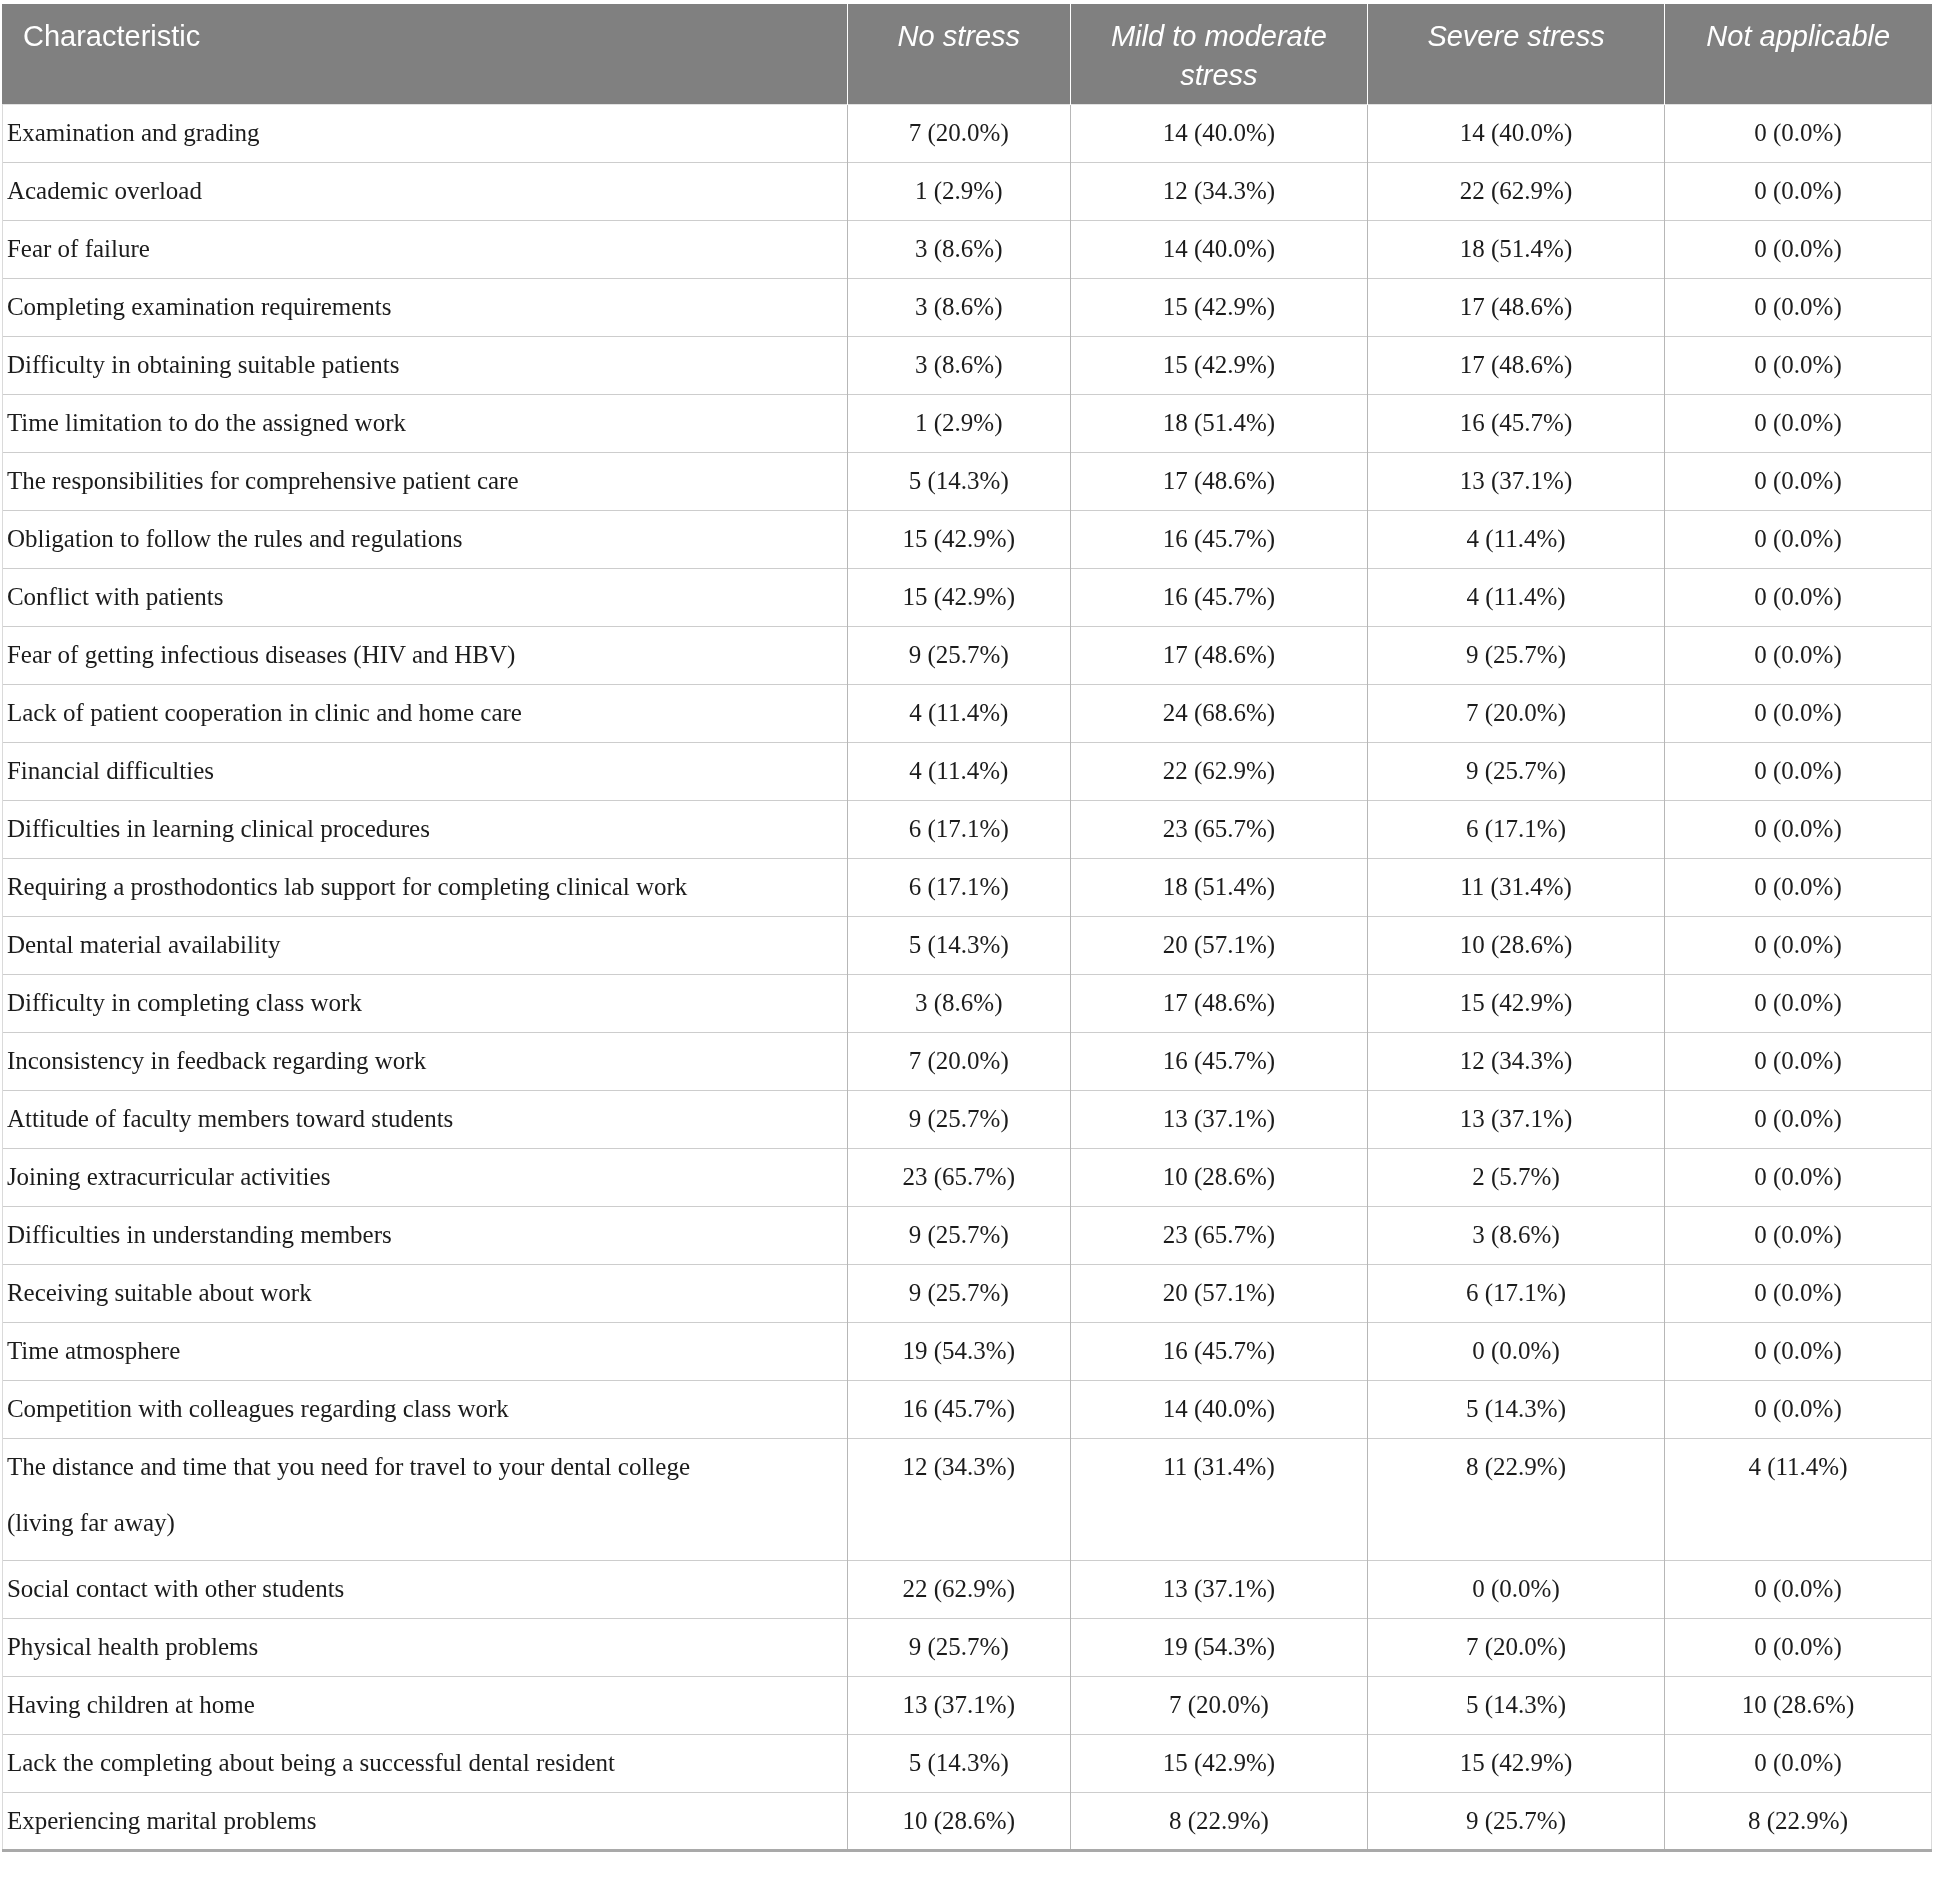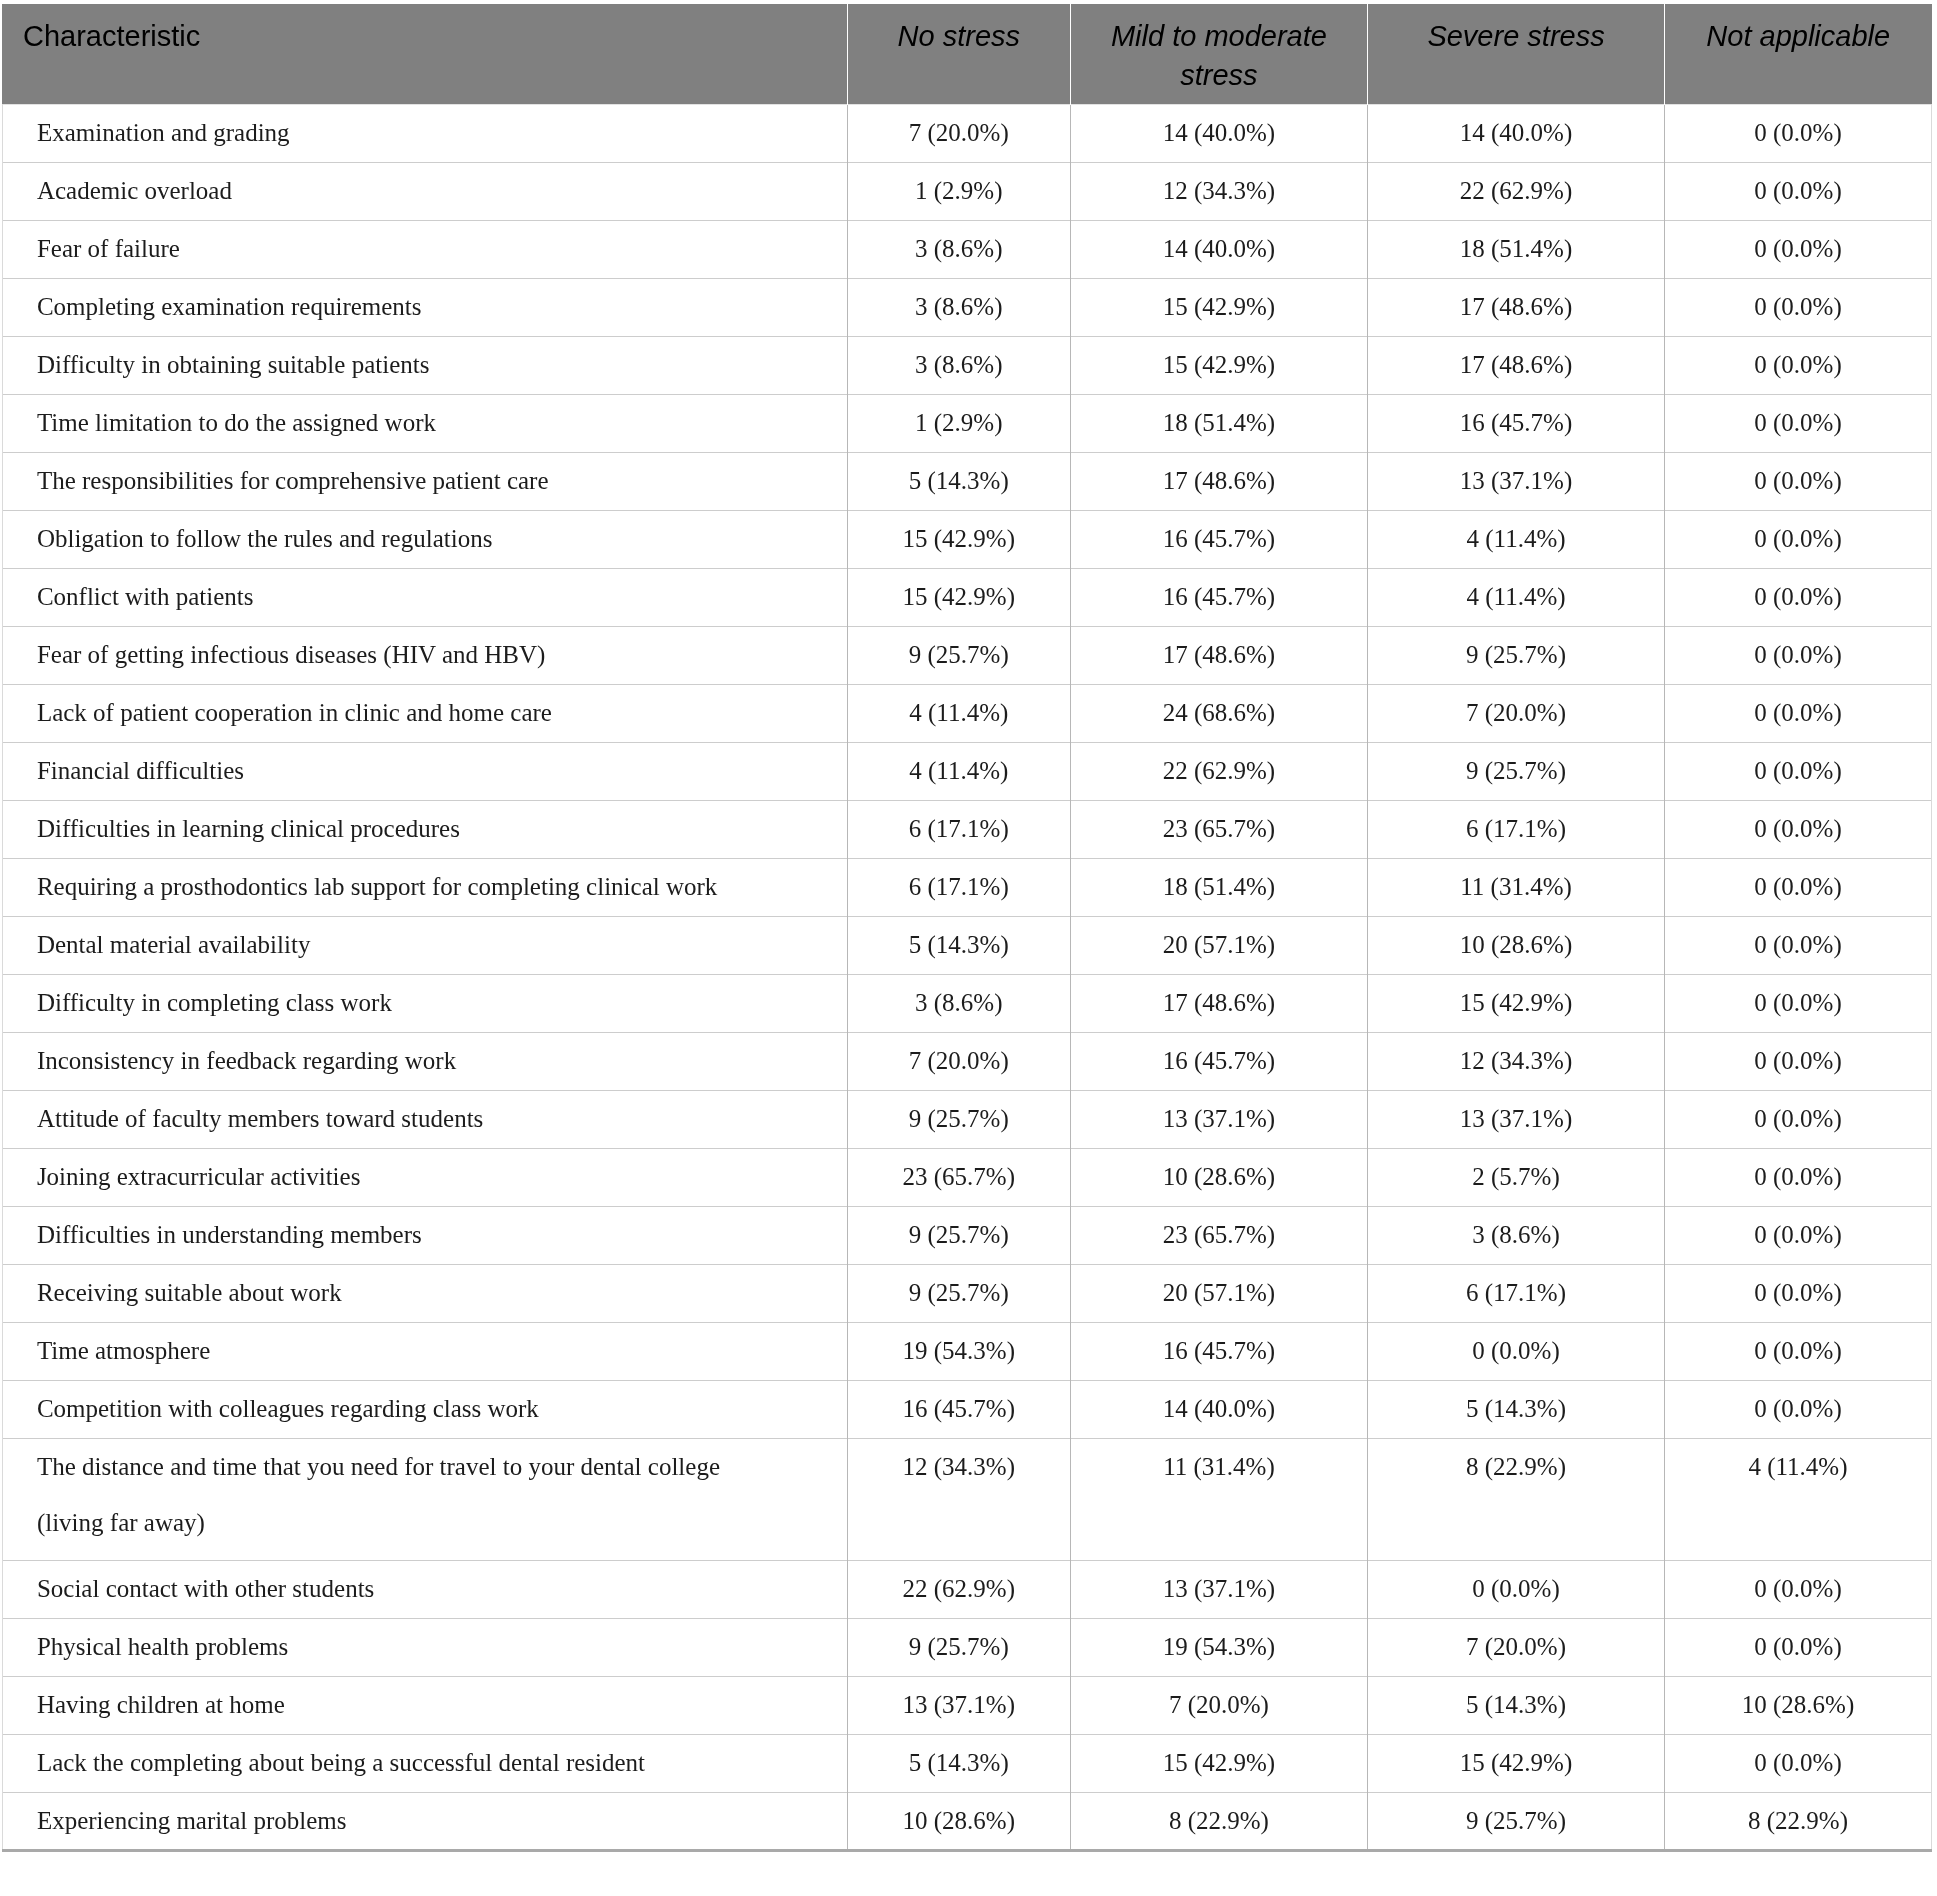--- a/index.html
+++ b/index.html
@@ -15,21 +15,21 @@
   }
   table.stress-table {
     border-collapse: collapse;
     table-layout: fixed;
     width: 100%;
     border-bottom: 3.7px solid #a9a9a9;
   }
   
   thead th {
     background: #808080;
-    color: #000000;
+    color: #ffffff;
     font-family: "Liberation Sans", sans-serif;
     font-weight: 400;
     font-size: 29px;
     line-height: 39px;
     vertical-align: top;
     padding: 13px 9.4px 9.4px 9.4px;
     text-align: center;
     height: 82px;
     box-sizing: border-box;
   }
@@ -52,21 +52,21 @@
     vertical-align: top;
     line-height: 56px;
     padding: 0 7.5px;
     text-align: center;
     box-sizing: border-box;
     overflow: hidden;
   }
   tbody td + td { border-left: 0.9px solid #b7b7b7; }
   tbody td.char {
     text-align: left;
-    padding-left: 34px;
+    padding-left: 4px;
     white-space: pre-line;
     border-left: 0.9px solid #dadada;
   }
   tbody td.val:last-child { border-right: 0.9px solid #dadada; }
 </style>
 </head>
 <body>
 
 <div class="table-wrap">
   <table class="stress-table">

